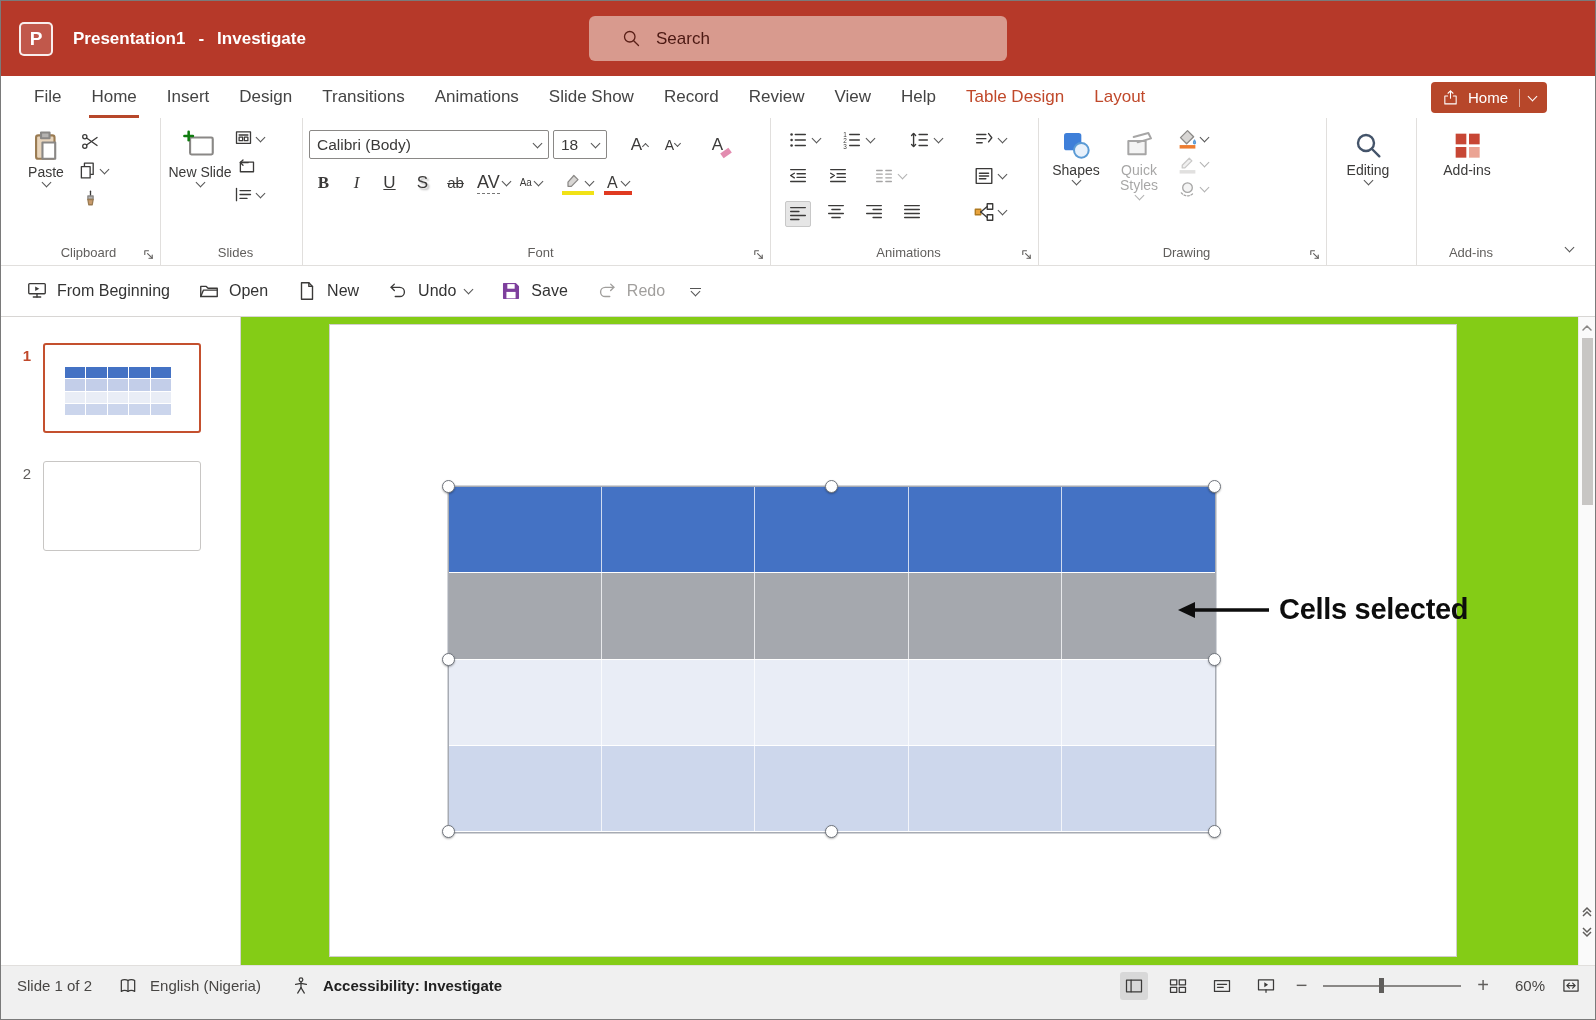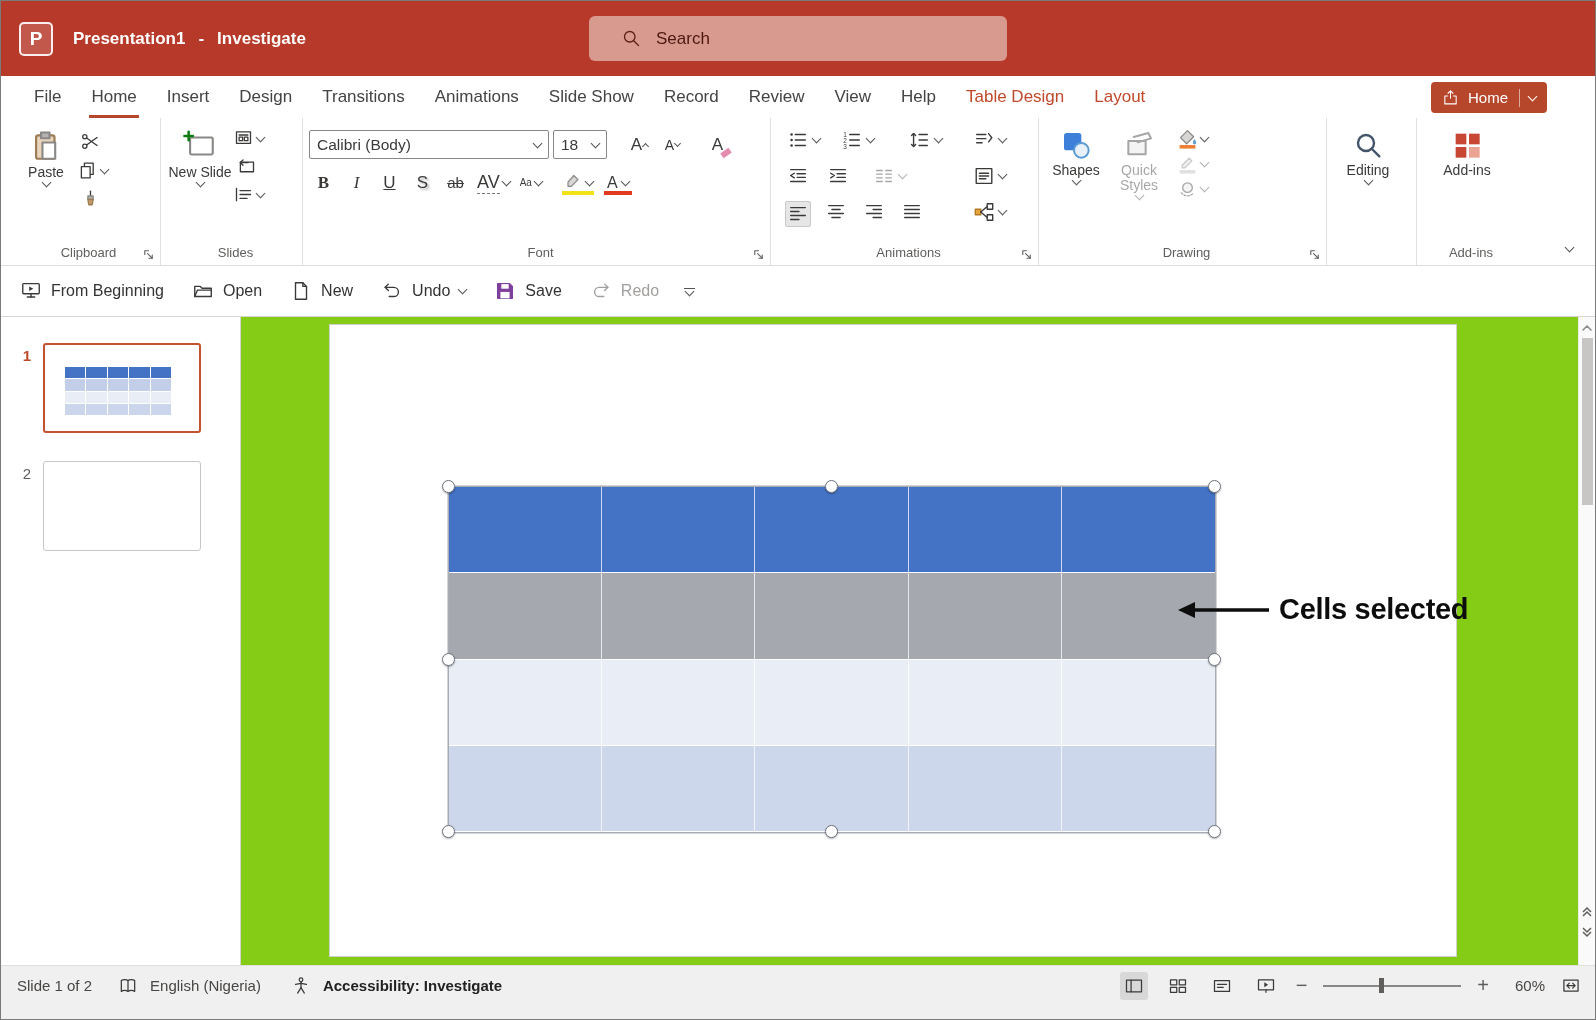--- a/index.html
+++ b/index.html
@@ -47,21 +47,21 @@
   .combo { border:1px solid #8A8886; border-radius:2px; height:29px; background:#fff; display:flex; align-items:center; justify-content:space-between; padding:0 7px; font-size:15.5px; }
   .letterbtn { font-size:17px; width:29px; height:29px; display:flex; align-items:center; justify-content:center; }
   .frow { display:flex; align-items:center; gap:4px; }
   .prow { position:relative; height:36px; }
   .pbtn { position:absolute; top:3px; display:flex; align-items:center; gap:4px; }
   .barunder { position:relative; }
   .colorbar { position:absolute; left:3px; right:3px; bottom:2px; height:4.5px; }
   .selbox { background:#E6E6E6; border:1px solid #C8C8C8; border-radius:2px; }
 
   
-  .qat { flex:0 0 51px; display:flex; align-items:center; gap:6px; padding-left:8px; border-bottom:1px solid #D8D6D4; background:#fff; font-size:16px; }
+  .qat { flex:0 0 51px; display:flex; align-items:center; gap:6px; padding-left:14px; border-bottom:1px solid #D8D6D4; background:#fff; font-size:16px; }
   .qitem { display:flex; align-items:center; gap:9px; padding:6px 11px; color:#333; }
   .qitem.grayedtxt { color:#A19F9D; }
 
   
   .main { flex:1; min-height:0; display:flex; }
   .slidepanel { width:240px; border-right:1px solid #D6D4D2; padding-top:26px; background:#fff; }
   .thumbrow { display:flex; align-items:flex-start; gap:12px; padding-left:16px; margin-bottom:28px; }
   .tnum { font-size:15px; padding-top:4px; color:#605E5C; width:14px; text-align:right; }
   .tnum.sel { color:var(--contextual-tab,#C0492B); font-weight:bold; }
   .thumb { width:158px; height:90px; background:#fff; border:1px solid #C8C6C4; border-radius:3px; position:relative; }

